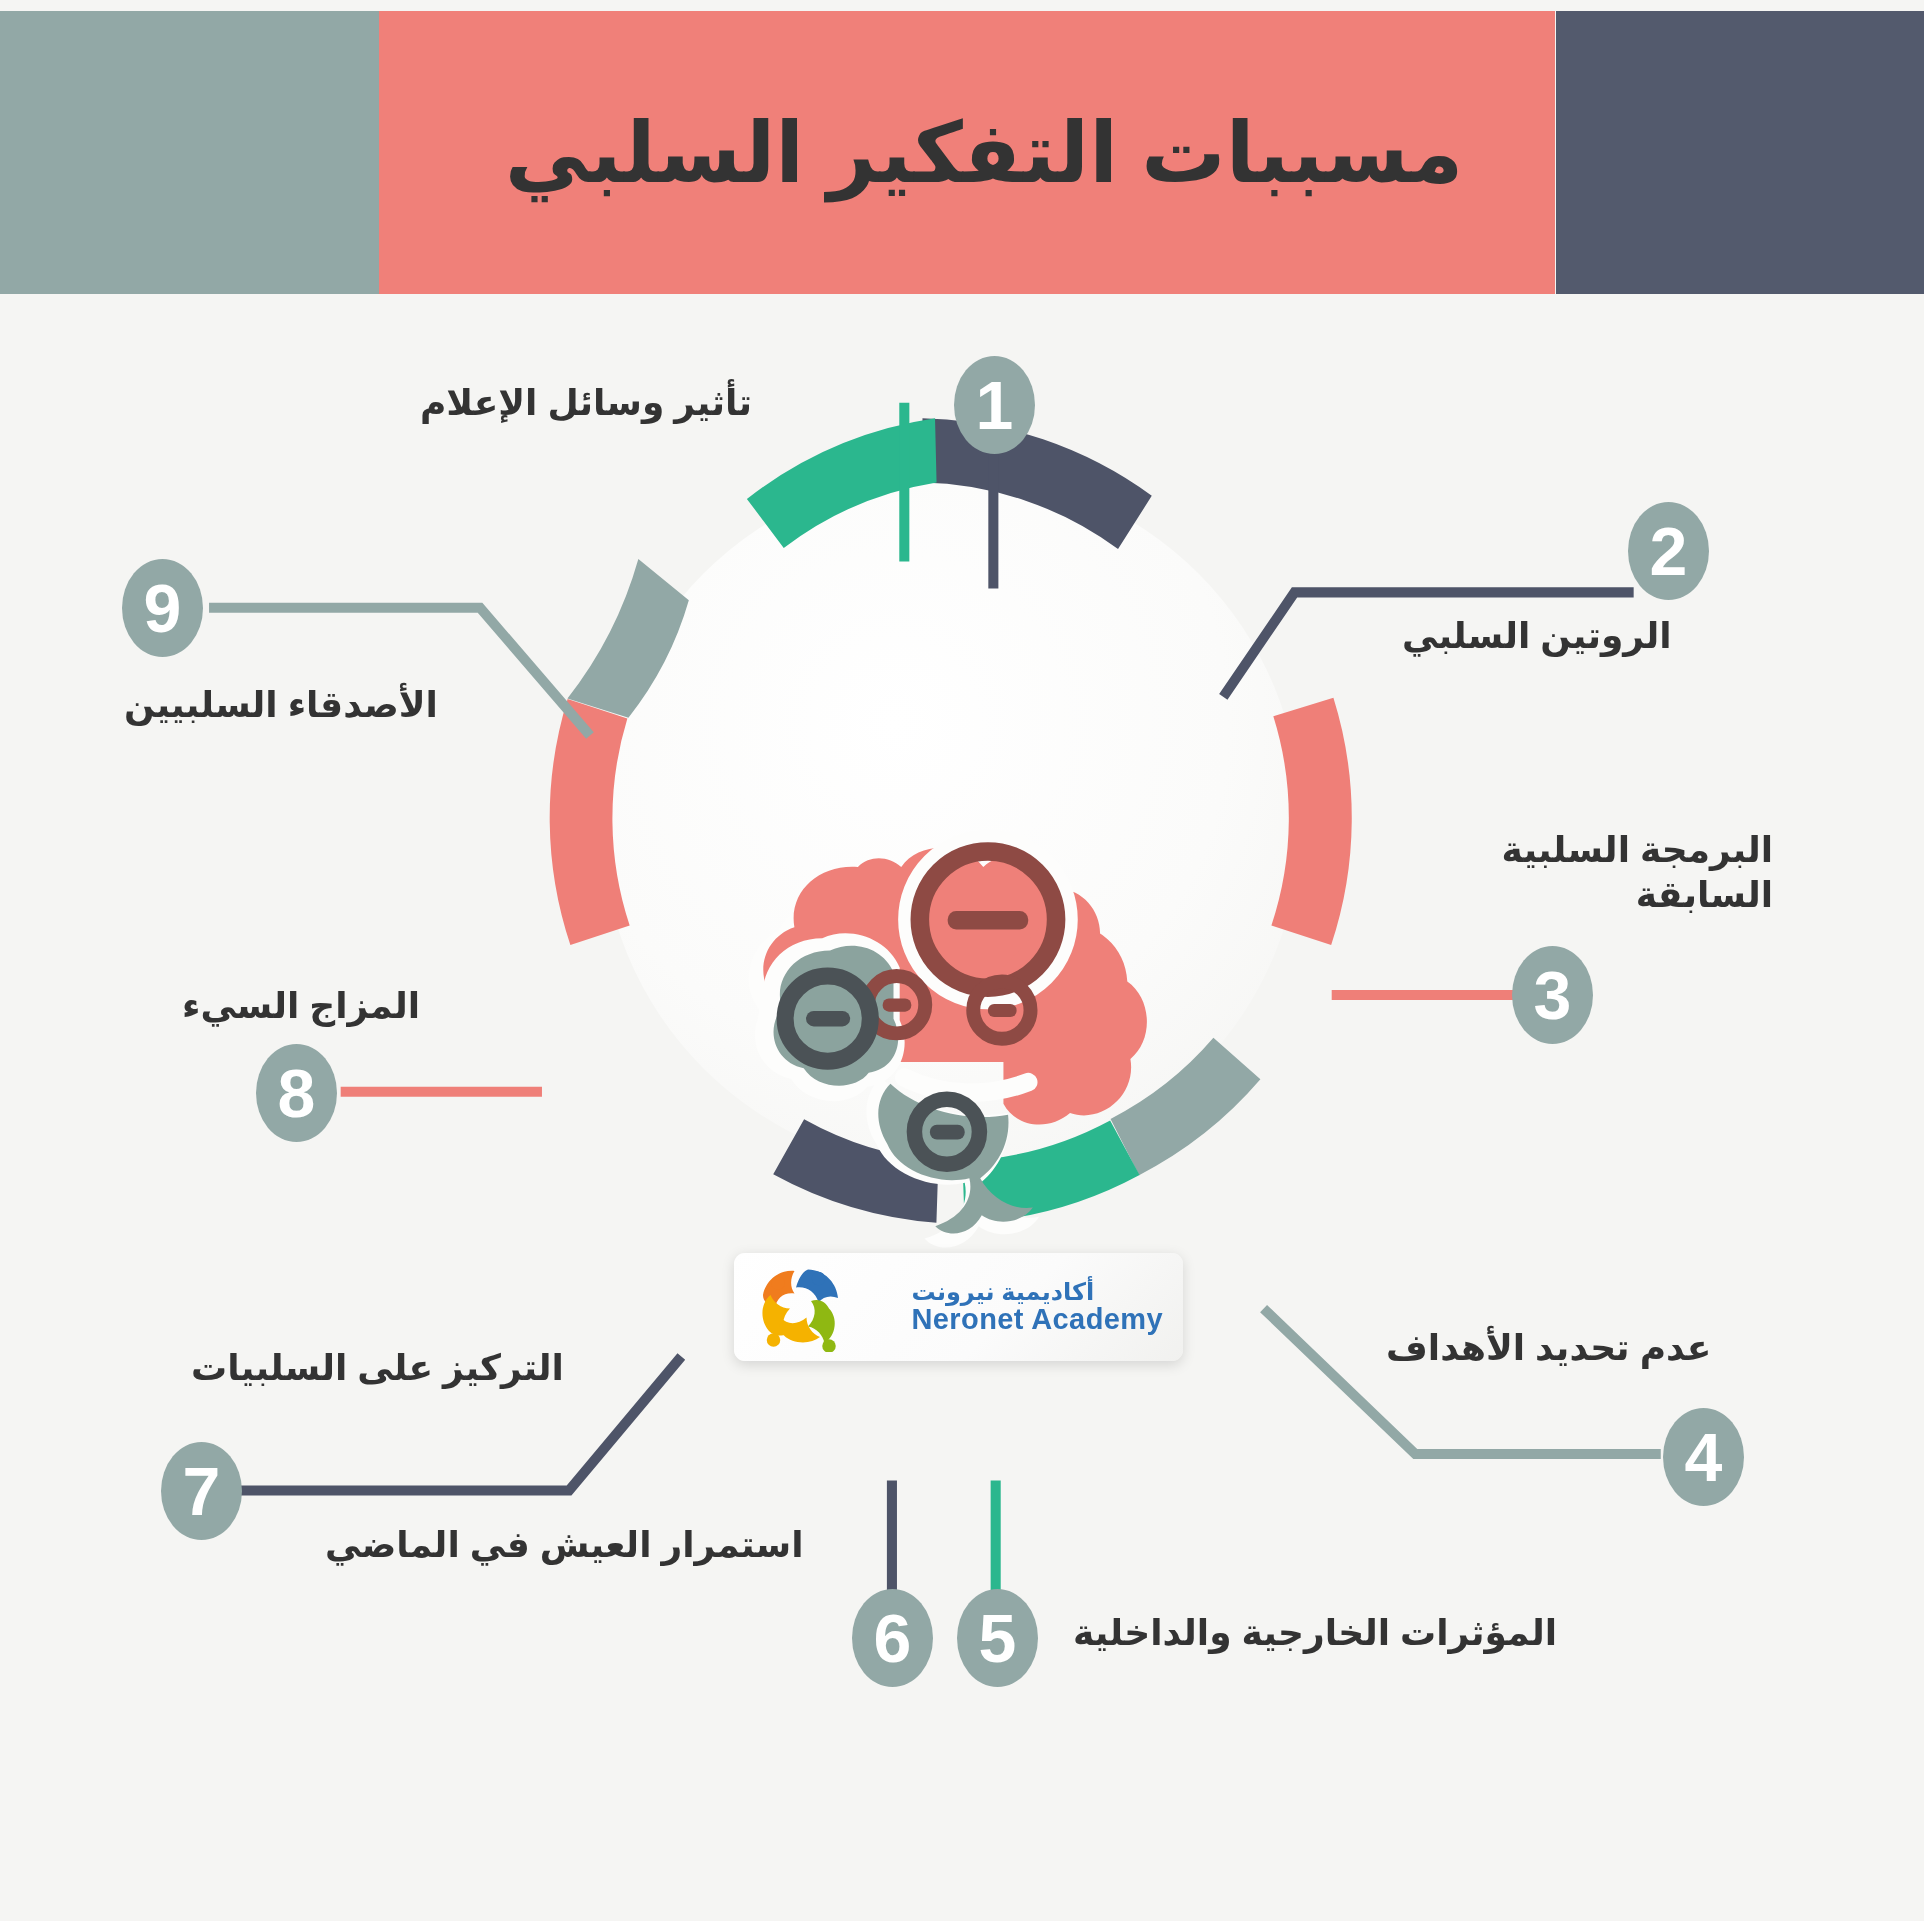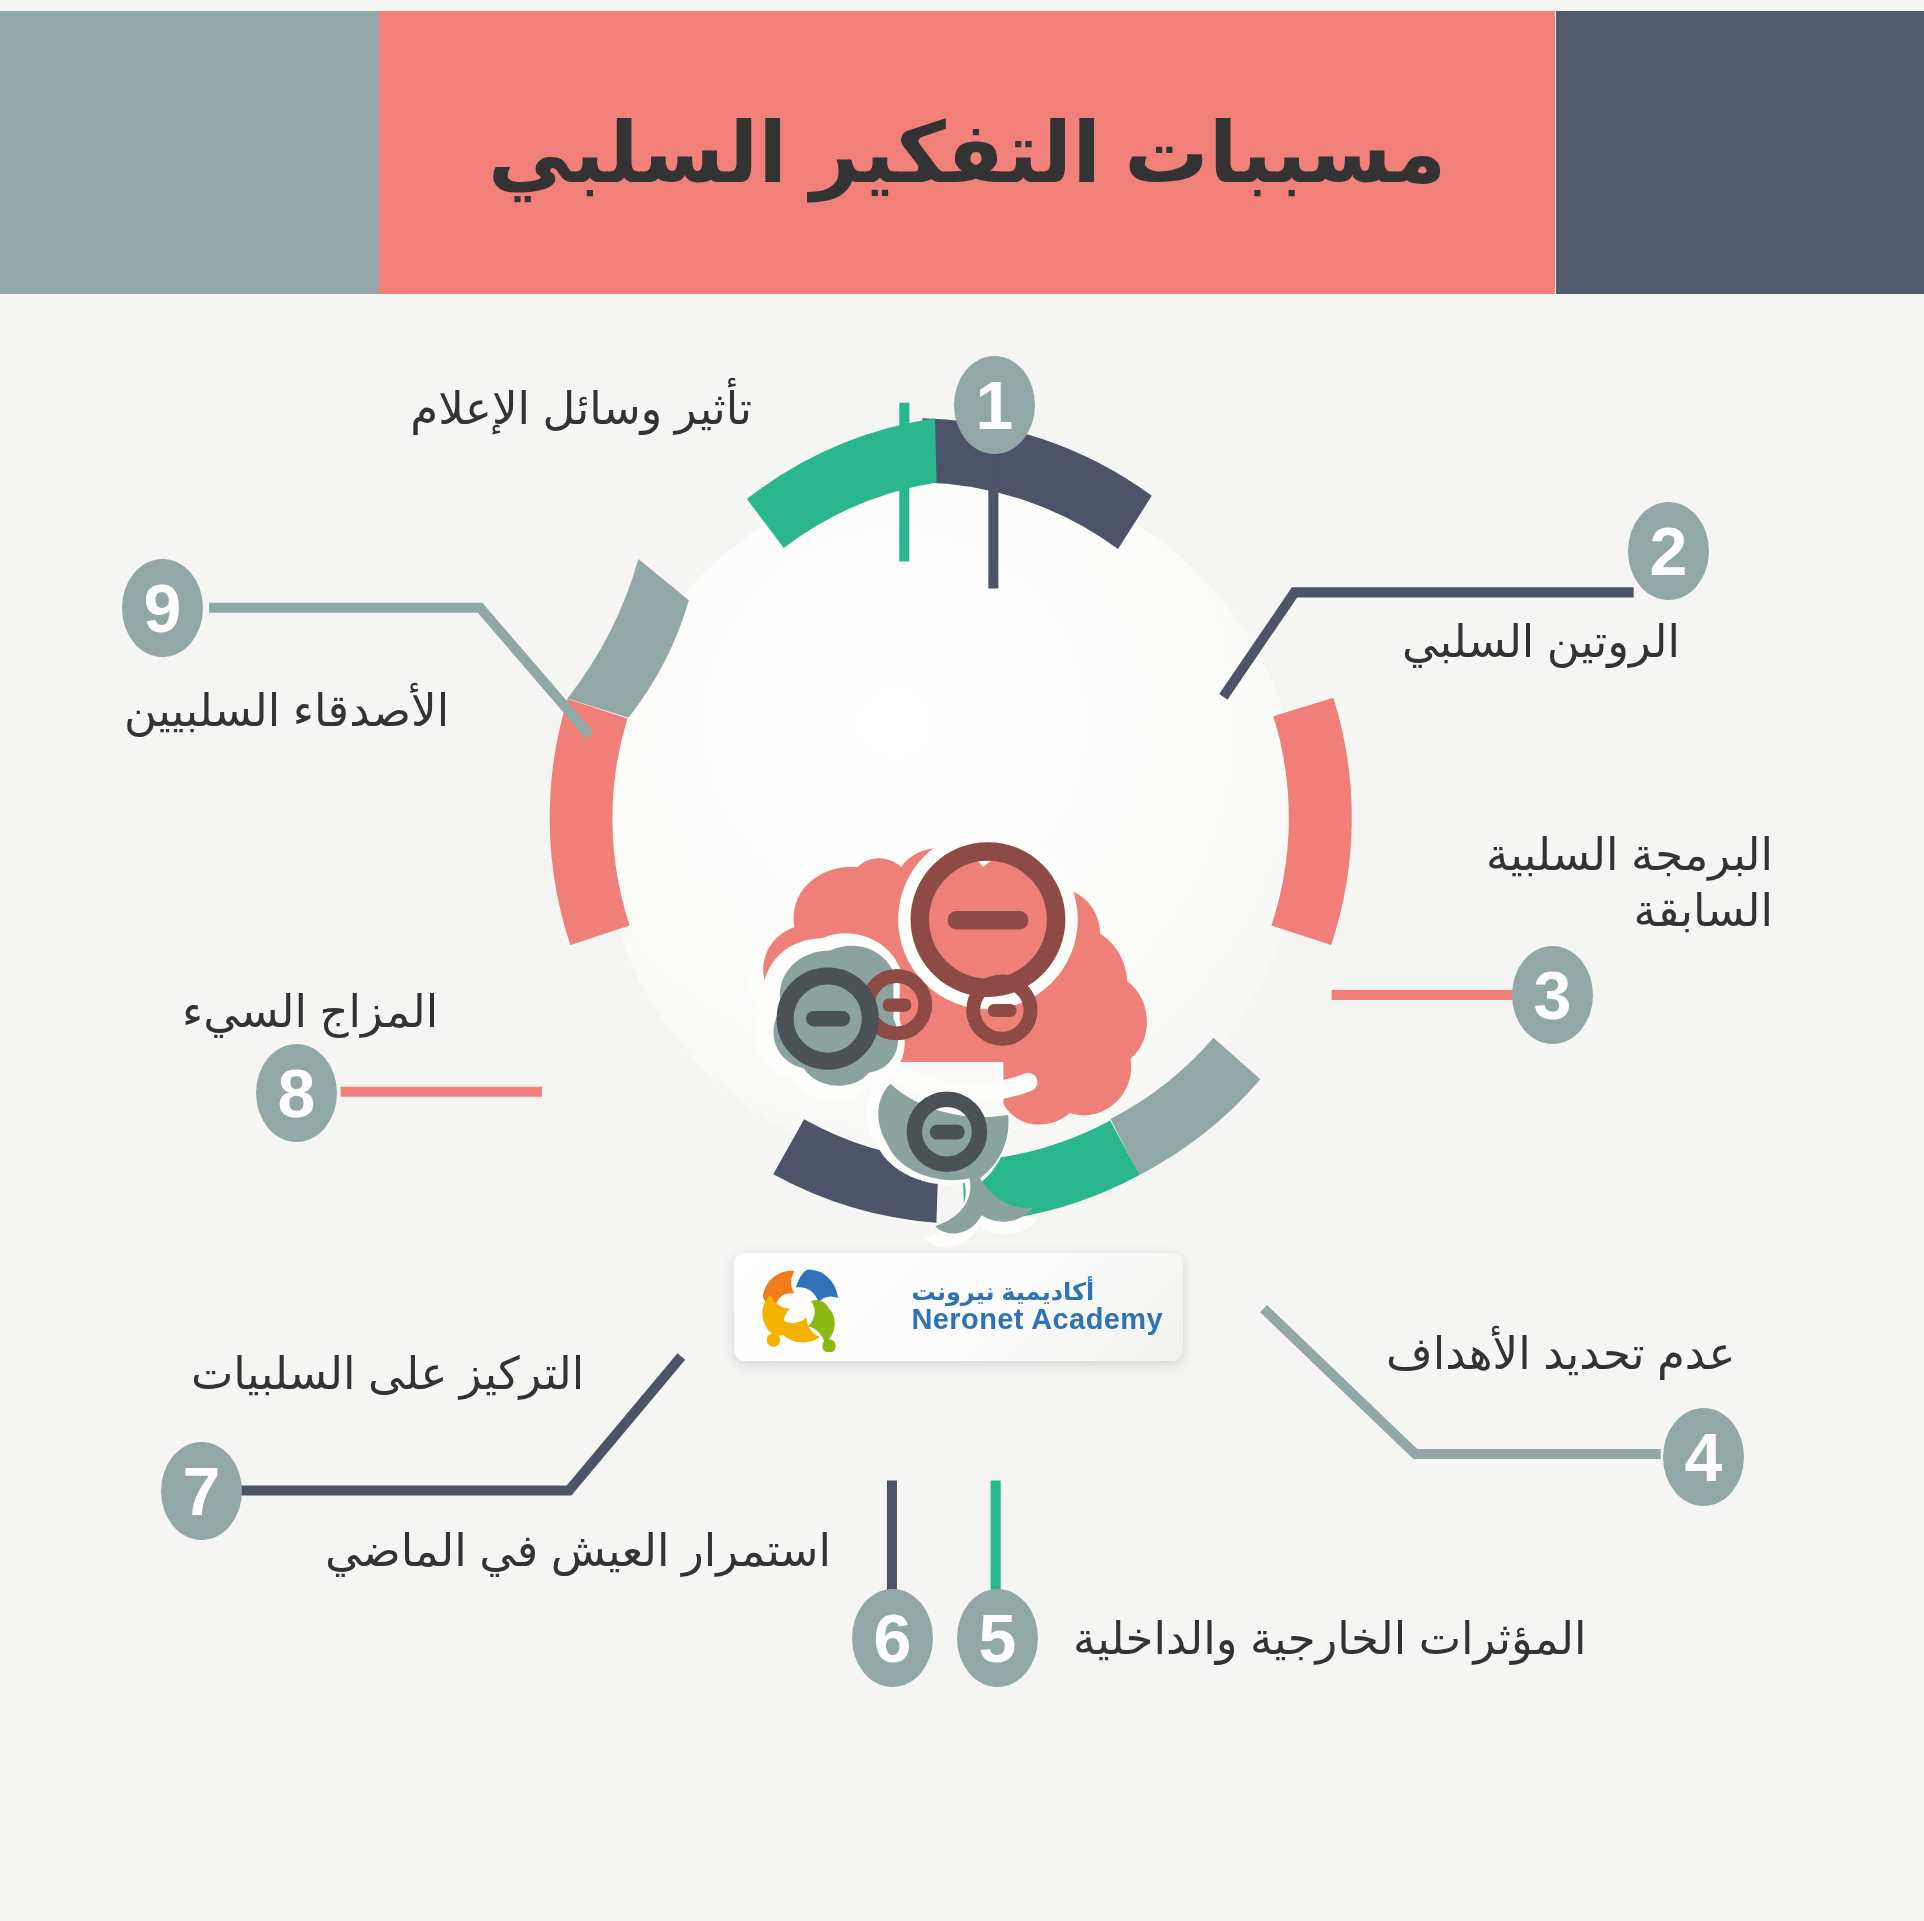--- a/index.html
+++ b/index.html
@@ -15,21 +15,21 @@
   
   .header{position:absolute;left:0;top:11px;width:1924px;height:283px;}
   .hband{position:absolute;top:0;height:283px;}
   .hband.sage{left:0;width:379px;background:#92a8a6;}
   .hband.coral{left:379px;width:1176px;background:#f08079;}
   .hband.dark{left:1556px;width:369px;background:#535a6d;}
   .title{
     position:absolute;left:379px;top:0;width:1176px;height:283px;
     display:flex;align-items:center;justify-content:center;
     color:#333333;font-size:84px;font-weight:bold;
-    letter-spacing:0;direction:rtl;white-space:nowrap;
+    letter-spacing:0;direction:rtl;white-space:nowrap;padding-left:17px;
   }
 
   
   .ring-wrap{position:absolute;left:486px;top:356px;width:929px;height:929px;}
   .ring-svg{position:absolute;left:0;top:0;width:929px;height:929px;}
   .inner-disc{
     position:absolute;left:115px;top:115px;width:700px;height:700px;
     border-radius:50%;
     background:radial-gradient(circle at 42% 36%, #ffffff 0%, #fbfbfa 55%, #f3f3f1 100%);
   }
@@ -57,21 +57,21 @@
   .badge{
     position:absolute;width:81px;height:98px;border-radius:50%;
     background:#92a8a6;color:#ffffff;
     display:flex;align-items:center;justify-content:center;
     font-size:68px;font-weight:bold;line-height:1;
     font-family:"Liberation Sans","DejaVu Sans",sans-serif;
   }
 
   
   .lbl{
-    position:absolute;color:#333333;font-size:45px;font-weight:normal;
+    position:absolute;color:#333333;font-size:36px;font-weight:bold;
     direction:rtl;white-space:nowrap;line-height:1.32;
   }
   .lbl.two{white-space:normal;line-height:1.25;}
 </style>
 </head>
 <body>
 
 <div id="stage">
 
   <div class="header">

